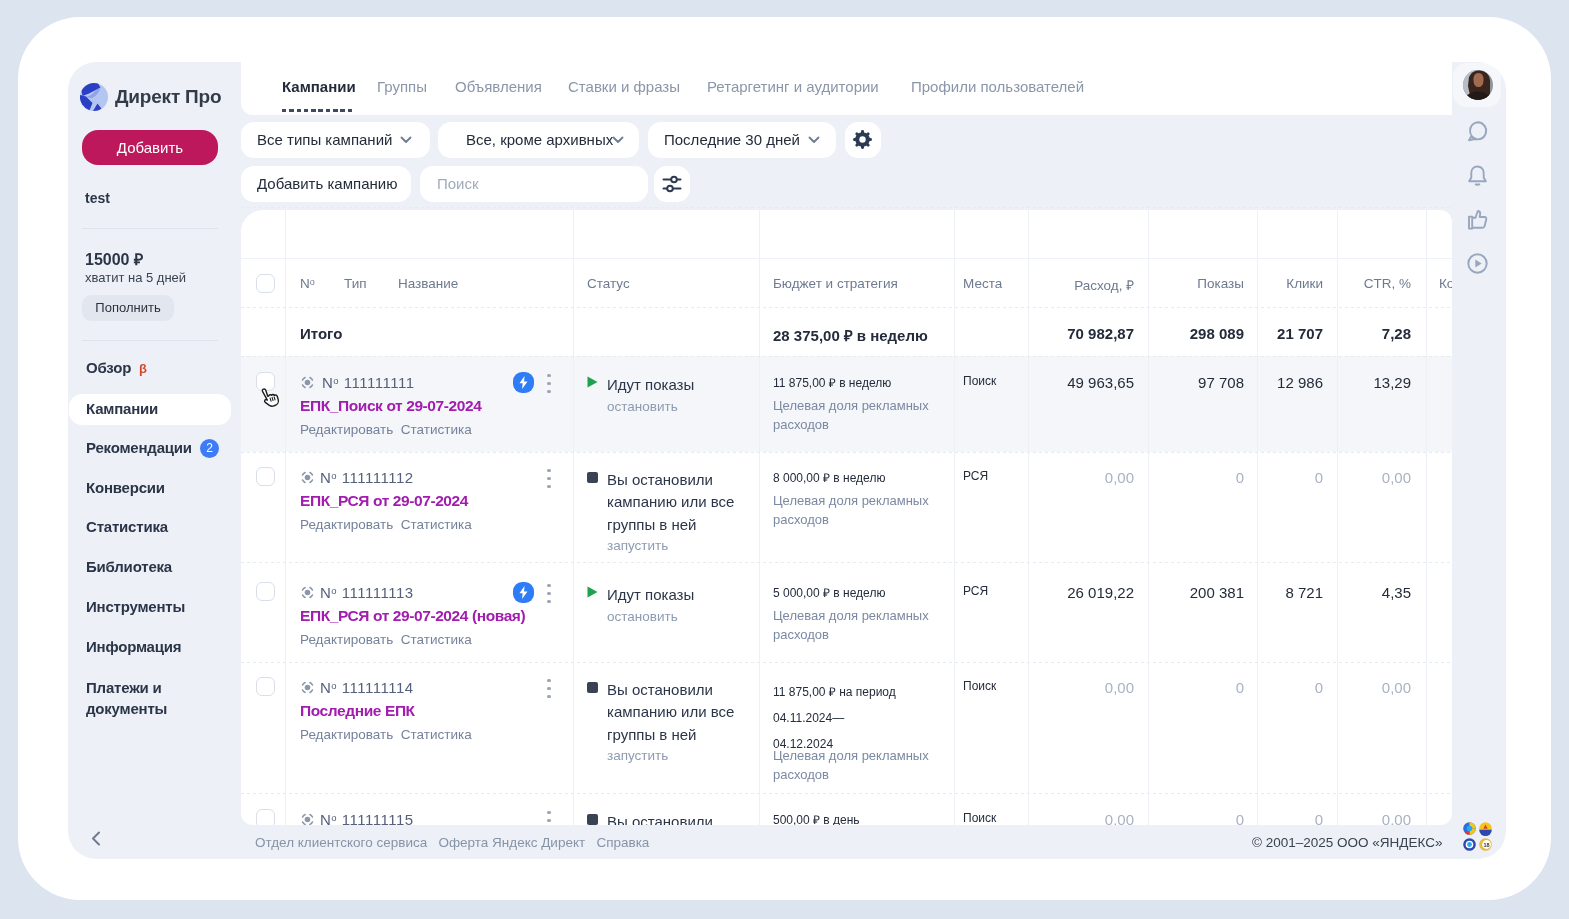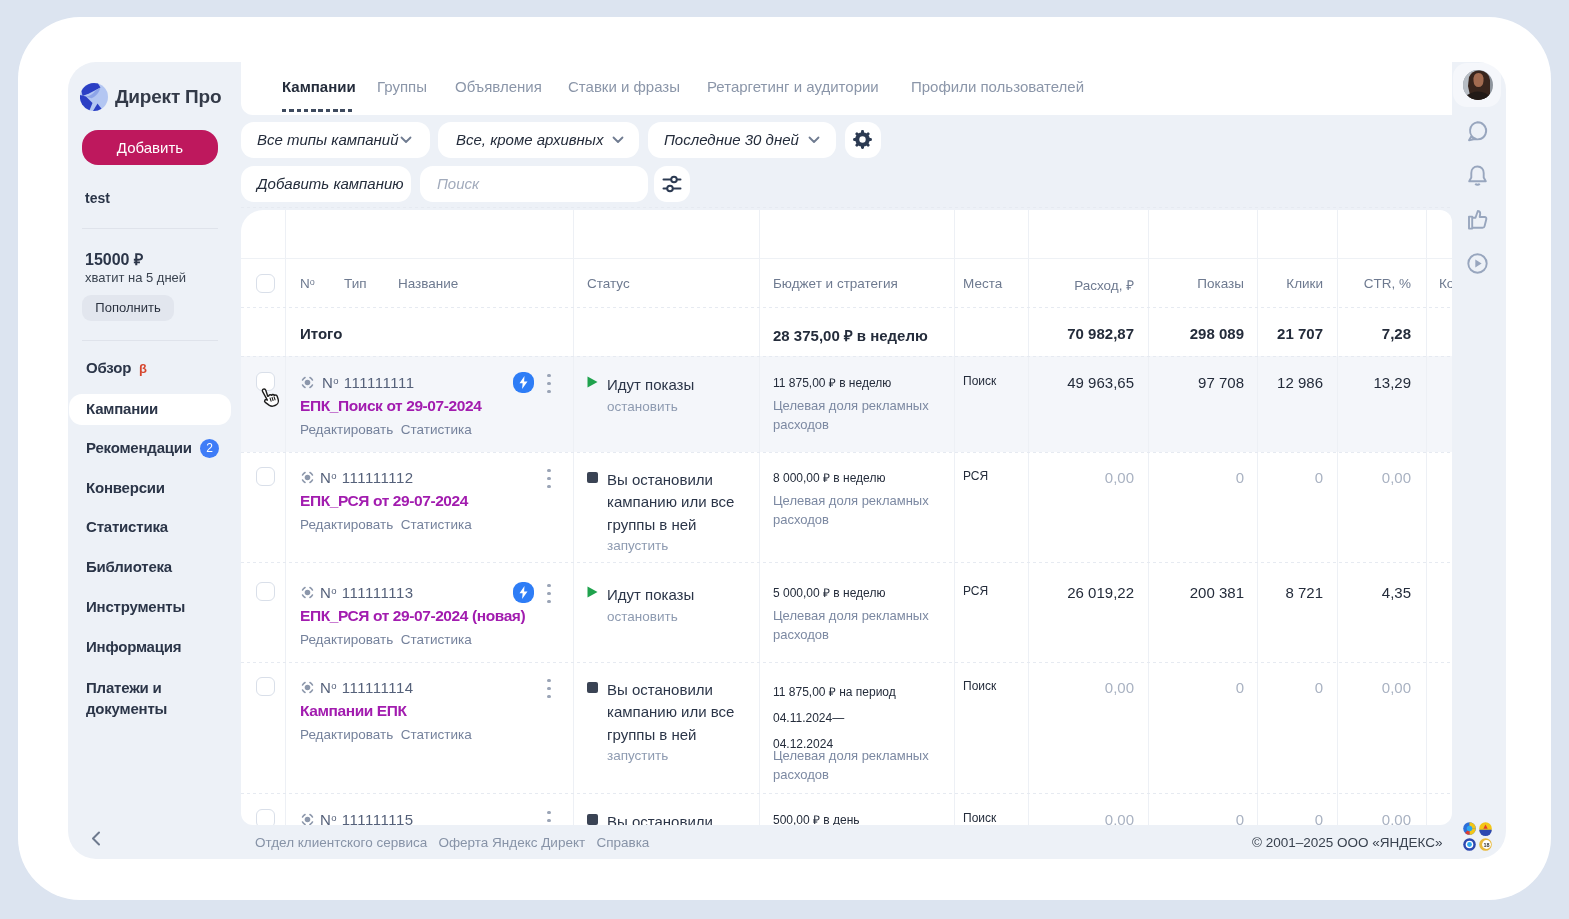--- a/index.html
+++ b/index.html
@@ -8,21 +8,21 @@
   body { background:#dce4f0; font-family:"Liberation Sans", sans-serif; position:relative; }
   .abs { position:absolute; }
   .card { position:absolute; left:18px; top:17px; width:1533px; height:883px; background:#fff; border-radius:62px; }
   .panel { position:absolute; left:68px; top:62px; width:1438px; height:797px; background:#edf1f7; border-radius:28px; }
   .tabsbar { position:absolute; left:241px; top:62px; width:1211px; height:53px; background:#fff; border-bottom-left-radius:12px; }
   .tablebox { position:absolute; left:241px; top:210px; width:1211px; height:615px; background:#fff; border-radius:22px 12px 12px 12px; overflow:hidden; }
   .tab { position:absolute; top:62px; height:53px; line-height:50px; font-size:15px; color:#8b96a9; white-space:nowrap; }
   .tab.on { color:#242c3b; font-weight:bold; }
   .dash-under { position:absolute; left:282px; top:109px; width:73px; height:3px;
     background-image:repeating-linear-gradient(90deg,#3e4a5e 0 4.5px,transparent 4.5px 7.3px); }
-  .pill { position:absolute; height:36px; background:#fff; border-radius:13px; font-size:15px; color:#242c3b; line-height:36px; white-space:nowrap;font-style:italic; }
+  .pill { position:absolute; height:36px; background:#fff; border-radius:13px; font-size:15px; color:#242c3b; line-height:36px; white-space:nowrap; }
   .nav-item { position:absolute; left:86px; font-size:15px; font-weight:bold; color:#2b3548; letter-spacing:-0.2px; white-space:nowrap; }
   .vline { position:absolute; top:0; bottom:0; width:1px; background:#edf0f5; }
   .hdash { position:absolute; height:1px; background-image:repeating-linear-gradient(90deg,#e6eaf1 0 3px,transparent 3px 6px); }
   .checkbox { position:absolute; width:19px; height:19px; border:1.5px solid #d9dfe9; border-radius:6px; background:#fff; }
   .cell { position:absolute; white-space:nowrap; }
   .num { font-size:15px; color:#242c3b; text-align:right; }
   .num.zero { color:#a9b2c2; }
   .links { font-size:13.5px; color:#75829c; }
   .kebab span { display:block; width:3.5px; height:3.5px; border-radius:50%; background:#9aa4b6; margin:4.5px auto 0; }
   .hdr { font-size:13.5px; color:#6e7a90; }
@@ -194,21 +194,21 @@
         <path d="M12.4 9.6 A6 6 0 0 1 9.6 12.4"></path>
         <path d="M4.4 12.4 A6 6 0 0 1 1.6 9.6"></path>
       </g>
     </svg>
     <div class="cell no" style="left:79px;top:469px">N<i>o</i> 111111114</div>
     <div class="kebab abs" style="left:304px;top:464px;width:8px">
       <span></span>
       <span></span>
       <span></span>
     </div>
-    <div class="cell name" style="left:59px;top:492px">Кампании ЕПК</div>
+    <div class="cell name" style="left:59px;top:492px">Последние ЕПК</div>
     <div class="cell links" style="left:59px;top:517px">Редактировать&nbsp;&nbsp;Статистика</div>
     <div class="abs" style="left:346px;top:472px;width:11px;height:11px;background:#3a4354;border-radius:2px"></div>
     <div class="cell stat" style="left:366px;top:469px">Вы остановили<br>кампанию или все<br>группы в ней</div>
     <div class="cell act" style="left:366px;top:538px">запустить</div>
     <div class="cell b15" style="left:532px;top:469px;line-height:26px">11 875,00 ₽ на период<br>04.11.2024—<br>04.12.2024</div>
     <div class="cell bgray" style="left:532px;top:537px">Целевая доля рекламных<br>расходов</div>
     <div class="cell b15" style="left:722px;top:469px">Поиск</div>
     <div class="cell num zero" style="left:733px;top:469px;width:160px">0,00</div>
     <div class="cell num zero" style="left:843px;top:469px;width:160px">0</div>
     <div class="cell num zero" style="left:922px;top:469px;width:160px">0</div>
@@ -271,21 +271,21 @@
   <div class="tab" style="left:455px">Объявления</div>
   <div class="tab" style="left:568px">Ставки и фразы</div>
   <div class="tab" style="left:707px">Ретаргетинг и аудитории</div>
   <div class="tab" style="left:911px">Профили пользователей</div>
   <div class="dash-under"></div>
 
   <div class="pill" style="left:241px;top:122px;width:189px;padding-left:16px">Все типы кампаний</div>
   <svg class="abs" style="left:400px;top:136px" width="12" height="8" viewBox="0 0 12 8">
     <path d="M1.5 1.5 L6 6 L10.5 1.5" fill="none" stroke="#6f7b90" stroke-width="1.8" stroke-linecap="round" stroke-linejoin="round"></path>
   </svg>
-  <div class="pill" style="left:438px;top:122px;width:201px;padding-left:18px">Все, кроме архивных</div>
+  <div class="pill" style="left:438px;top:122px;width:201px;padding-left:28px">Все, кроме архивных</div>
   <svg class="abs" style="left:612px;top:136px" width="12" height="8" viewBox="0 0 12 8">
     <path d="M1.5 1.5 L6 6 L10.5 1.5" fill="none" stroke="#6f7b90" stroke-width="1.8" stroke-linecap="round" stroke-linejoin="round"></path>
   </svg>
   <div class="pill" style="left:648px;top:122px;width:188px;padding-left:16px">Последние 30 дней</div>
   <svg class="abs" style="left:808px;top:136px" width="12" height="8" viewBox="0 0 12 8">
     <path d="M1.5 1.5 L6 6 L10.5 1.5" fill="none" stroke="#6f7b90" stroke-width="1.8" stroke-linecap="round" stroke-linejoin="round"></path>
   </svg>
   <div class="pill" style="left:845px;top:122px;width:36px"></div>
   <svg class="abs" style="left:852px;top:129px" width="21" height="21" viewBox="0 0 21 21">
     <g fill="#2c3a52">

